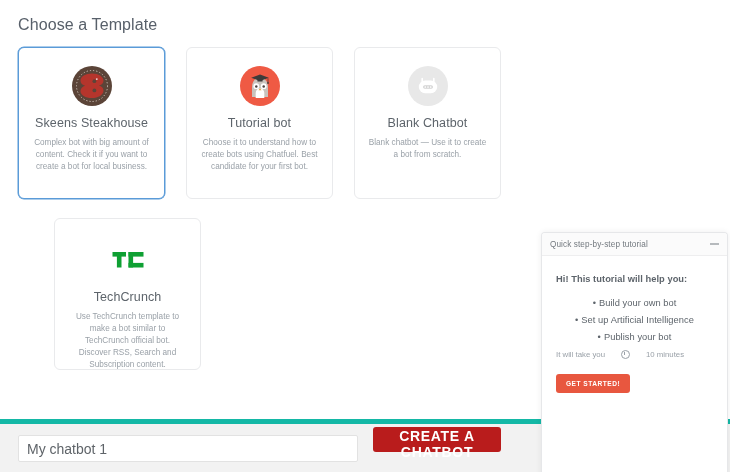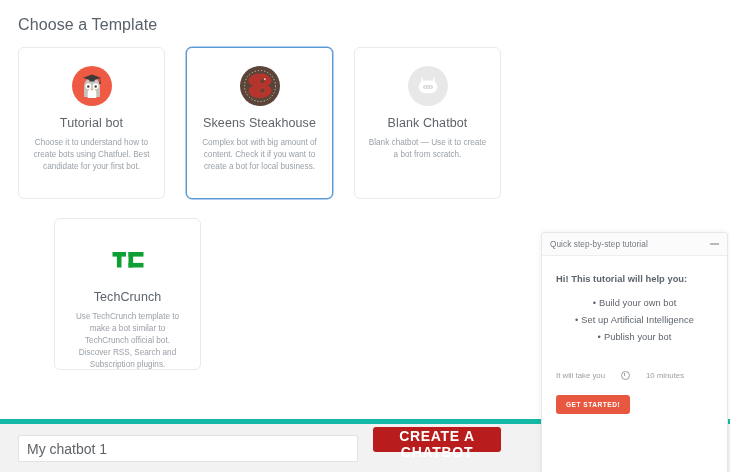--- a/index.html
+++ b/index.html
@@ -183,21 +183,21 @@
   .tutorial-list li {
     font-size: 9.3px;
     color: #5d646b;
     margin-bottom: 7px;
     letter-spacing: 0.05px;
   }
   .tutorial-list li .bullet {
     margin-right: 3px;
   }
   .tutorial-time {
-    margin-top: 29px;
+    margin-top: 8px;
     font-size: 7.8px;
     color: #9aa1a8;
     display: flex;
     align-items: center;
     gap: 16px;
   }
   .clock-icon {
     display: inline-block;
     width: 7px;
     height: 7px;
@@ -232,53 +232,53 @@
   }
 </style>
 </head>
 <body>
 
 <div class="page-title">Choose a Template</div>
 
 <div class="template-grid">
 
   <div class="tpl-row">
+
+    <div class="tpl-card selected">
+      <svg class="tpl-icon" viewBox="0 0 42 42">
+        <circle cx="21" cy="21" r="20" fill="#5b4438"></circle>
+        <circle cx="21" cy="21" r="15.5" fill="none" stroke="#cfc4bb" stroke-width="1" stroke-dasharray="1.2 2"></circle>
+        <path d="M21 8.5c6.5 0 11.5 3.2 11.5 7.2 0 2.6-2.1 4.3-4.6 4.9 2.6.7 4.6 2.5 4.6 5.1 0 4.1-5.2 7.3-11.7 7.3-6.4 0-11.3-3-11.3-7.1 0-2.5 1.9-4.4 4.6-5.2-2.6-.7-4.6-2.4-4.6-5 0-4.1 5-7.2 11.5-7.2z" fill="#b5352c"></path>
+        <circle cx="23.4" cy="16.2" r="1.9" fill="#5b4438"></circle>
+        <circle cx="23.4" cy="25.4" r="1.9" fill="#5b4438"></circle>
+        <circle cx="25.8" cy="14.1" r="0.9" fill="#ffffff" opacity="0.85"></circle>
+      </svg>
+      <div class="tpl-name">Skeens Steakhouse</div>
+      <div class="tpl-desc">Complex bot with big amount of content. Check it if you want to create a bot for local business.</div>
+    </div>
 
     <div class="tpl-card">
       <svg class="tpl-icon" viewBox="0 0 42 42">
         <circle cx="21" cy="21" r="20" fill="#ef5a44"></circle>
         <path d="M13 22c0-5.6 3.6-9.6 8-9.6s8 4 8 9.6v10H13z" fill="#c9c3bd"></path>
         <path d="M21 23.5c2.6 0 4.3 1.9 4.3 4.6V33h-8.6v-4.9c0-2.7 1.7-4.6 4.3-4.6z" fill="#ffffff"></path>
         <circle cx="17.3" cy="21.2" r="2.9" fill="#ffffff"></circle>
         <circle cx="24.7" cy="21.2" r="2.9" fill="#ffffff"></circle>
         <circle cx="17.3" cy="21.4" r="1.25" fill="#4a4340"></circle>
         <circle cx="24.7" cy="21.4" r="1.25" fill="#4a4340"></circle>
         <path d="M21 23.2l-1.5 2h3z" fill="#e0a33b"></path>
         <path d="M12.2 12.8L21 9.6l8.8 3.2-8.8 3.2z" fill="#3d3b3a"></path>
         <rect x="18.4" y="14.4" width="5.2" height="2.1" rx="0.6" fill="#3d3b3a"></rect>
         <path d="M29 13.2v4.3" stroke="#3d3b3a" stroke-width="0.7" fill="none"></path>
         <circle cx="29" cy="18" r="0.9" fill="#3d3b3a"></circle>
       </svg>
       <div class="tpl-name">Tutorial bot</div>
       <div class="tpl-desc">Choose it to understand how to create bots using Chatfuel. Best candidate for your first bot.</div>
     </div>
 
-    <div class="tpl-card selected">
-      <svg class="tpl-icon" viewBox="0 0 42 42">
-        <circle cx="21" cy="21" r="20" fill="#5b4438"></circle>
-        <circle cx="21" cy="21" r="15.5" fill="none" stroke="#cfc4bb" stroke-width="1" stroke-dasharray="1.2 2"></circle>
-        <path d="M21 8.5c6.5 0 11.5 3.2 11.5 7.2 0 2.6-2.1 4.3-4.6 4.9 2.6.7 4.6 2.5 4.6 5.1 0 4.1-5.2 7.3-11.7 7.3-6.4 0-11.3-3-11.3-7.1 0-2.5 1.9-4.4 4.6-5.2-2.6-.7-4.6-2.4-4.6-5 0-4.1 5-7.2 11.5-7.2z" fill="#b5352c"></path>
-        <circle cx="23.4" cy="16.2" r="1.9" fill="#5b4438"></circle>
-        <circle cx="23.4" cy="25.4" r="1.9" fill="#5b4438"></circle>
-        <circle cx="25.8" cy="14.1" r="0.9" fill="#ffffff" opacity="0.85"></circle>
-      </svg>
-      <div class="tpl-name">Skeens Steakhouse</div>
-      <div class="tpl-desc">Complex bot with big amount of content. Check it if you want to create a bot for local business.</div>
-    </div>
-
     <div class="tpl-card">
       <svg class="tpl-icon" viewBox="0 0 42 42">
         <circle cx="21" cy="21" r="20" fill="#e8e8e8"></circle>
         <path d="M15.2 13.5v4M26.8 13.5v4" stroke="#ffffff" stroke-width="1.6" stroke-linecap="round"></path>
         <rect x="11.8" y="15.6" width="18.4" height="12.6" rx="6.3" fill="#ffffff"></rect>
         <rect x="16" y="20.2" width="10" height="3.6" rx="1.8" fill="#d4d4d4"></rect>
         <circle cx="18.3" cy="22" r="0.85" fill="#ffffff"></circle>
         <circle cx="21" cy="22" r="0.85" fill="#ffffff"></circle>
         <circle cx="23.7" cy="22" r="0.85" fill="#ffffff"></circle>
       </svg>
@@ -292,21 +292,21 @@
 
     <div class="tpl-card">
       <svg class="tpl-icon" viewBox="0 0 42 42" style="margin-top:6px;">
         <rect x="5.5" y="13" width="13.5" height="4.6" fill="#0fa033"></rect>
         <rect x="9.9" y="13" width="4.6" height="15.5" fill="#0fa033"></rect>
         <rect x="21.5" y="13" width="15" height="4.6" fill="#0fa033"></rect>
         <rect x="21.5" y="13" width="4.6" height="15.5" fill="#0fa033"></rect>
         <rect x="21.5" y="23.9" width="15" height="4.6" fill="#0fa033"></rect>
       </svg>
       <div class="tpl-name">TechCrunch</div>
-      <div class="tpl-desc">Use TechCrunch template to make a bot similar to TechCrunch official bot. Discover RSS, Search and Subscription plugins.</div>
+      <div class="tpl-desc">Use TechCrunch template to make a bot similar to TechCrunch official bot. Discover RSS, Search and Subscription content.</div>
     </div>
 
   </div>
 
 </div>
 
 <div class="footer-bar">
   <input class="name-input" type="text" value="My chatbot 1" style="">
 </div>
 <button class="create-btn">CREATE A CHATBOT</button>

